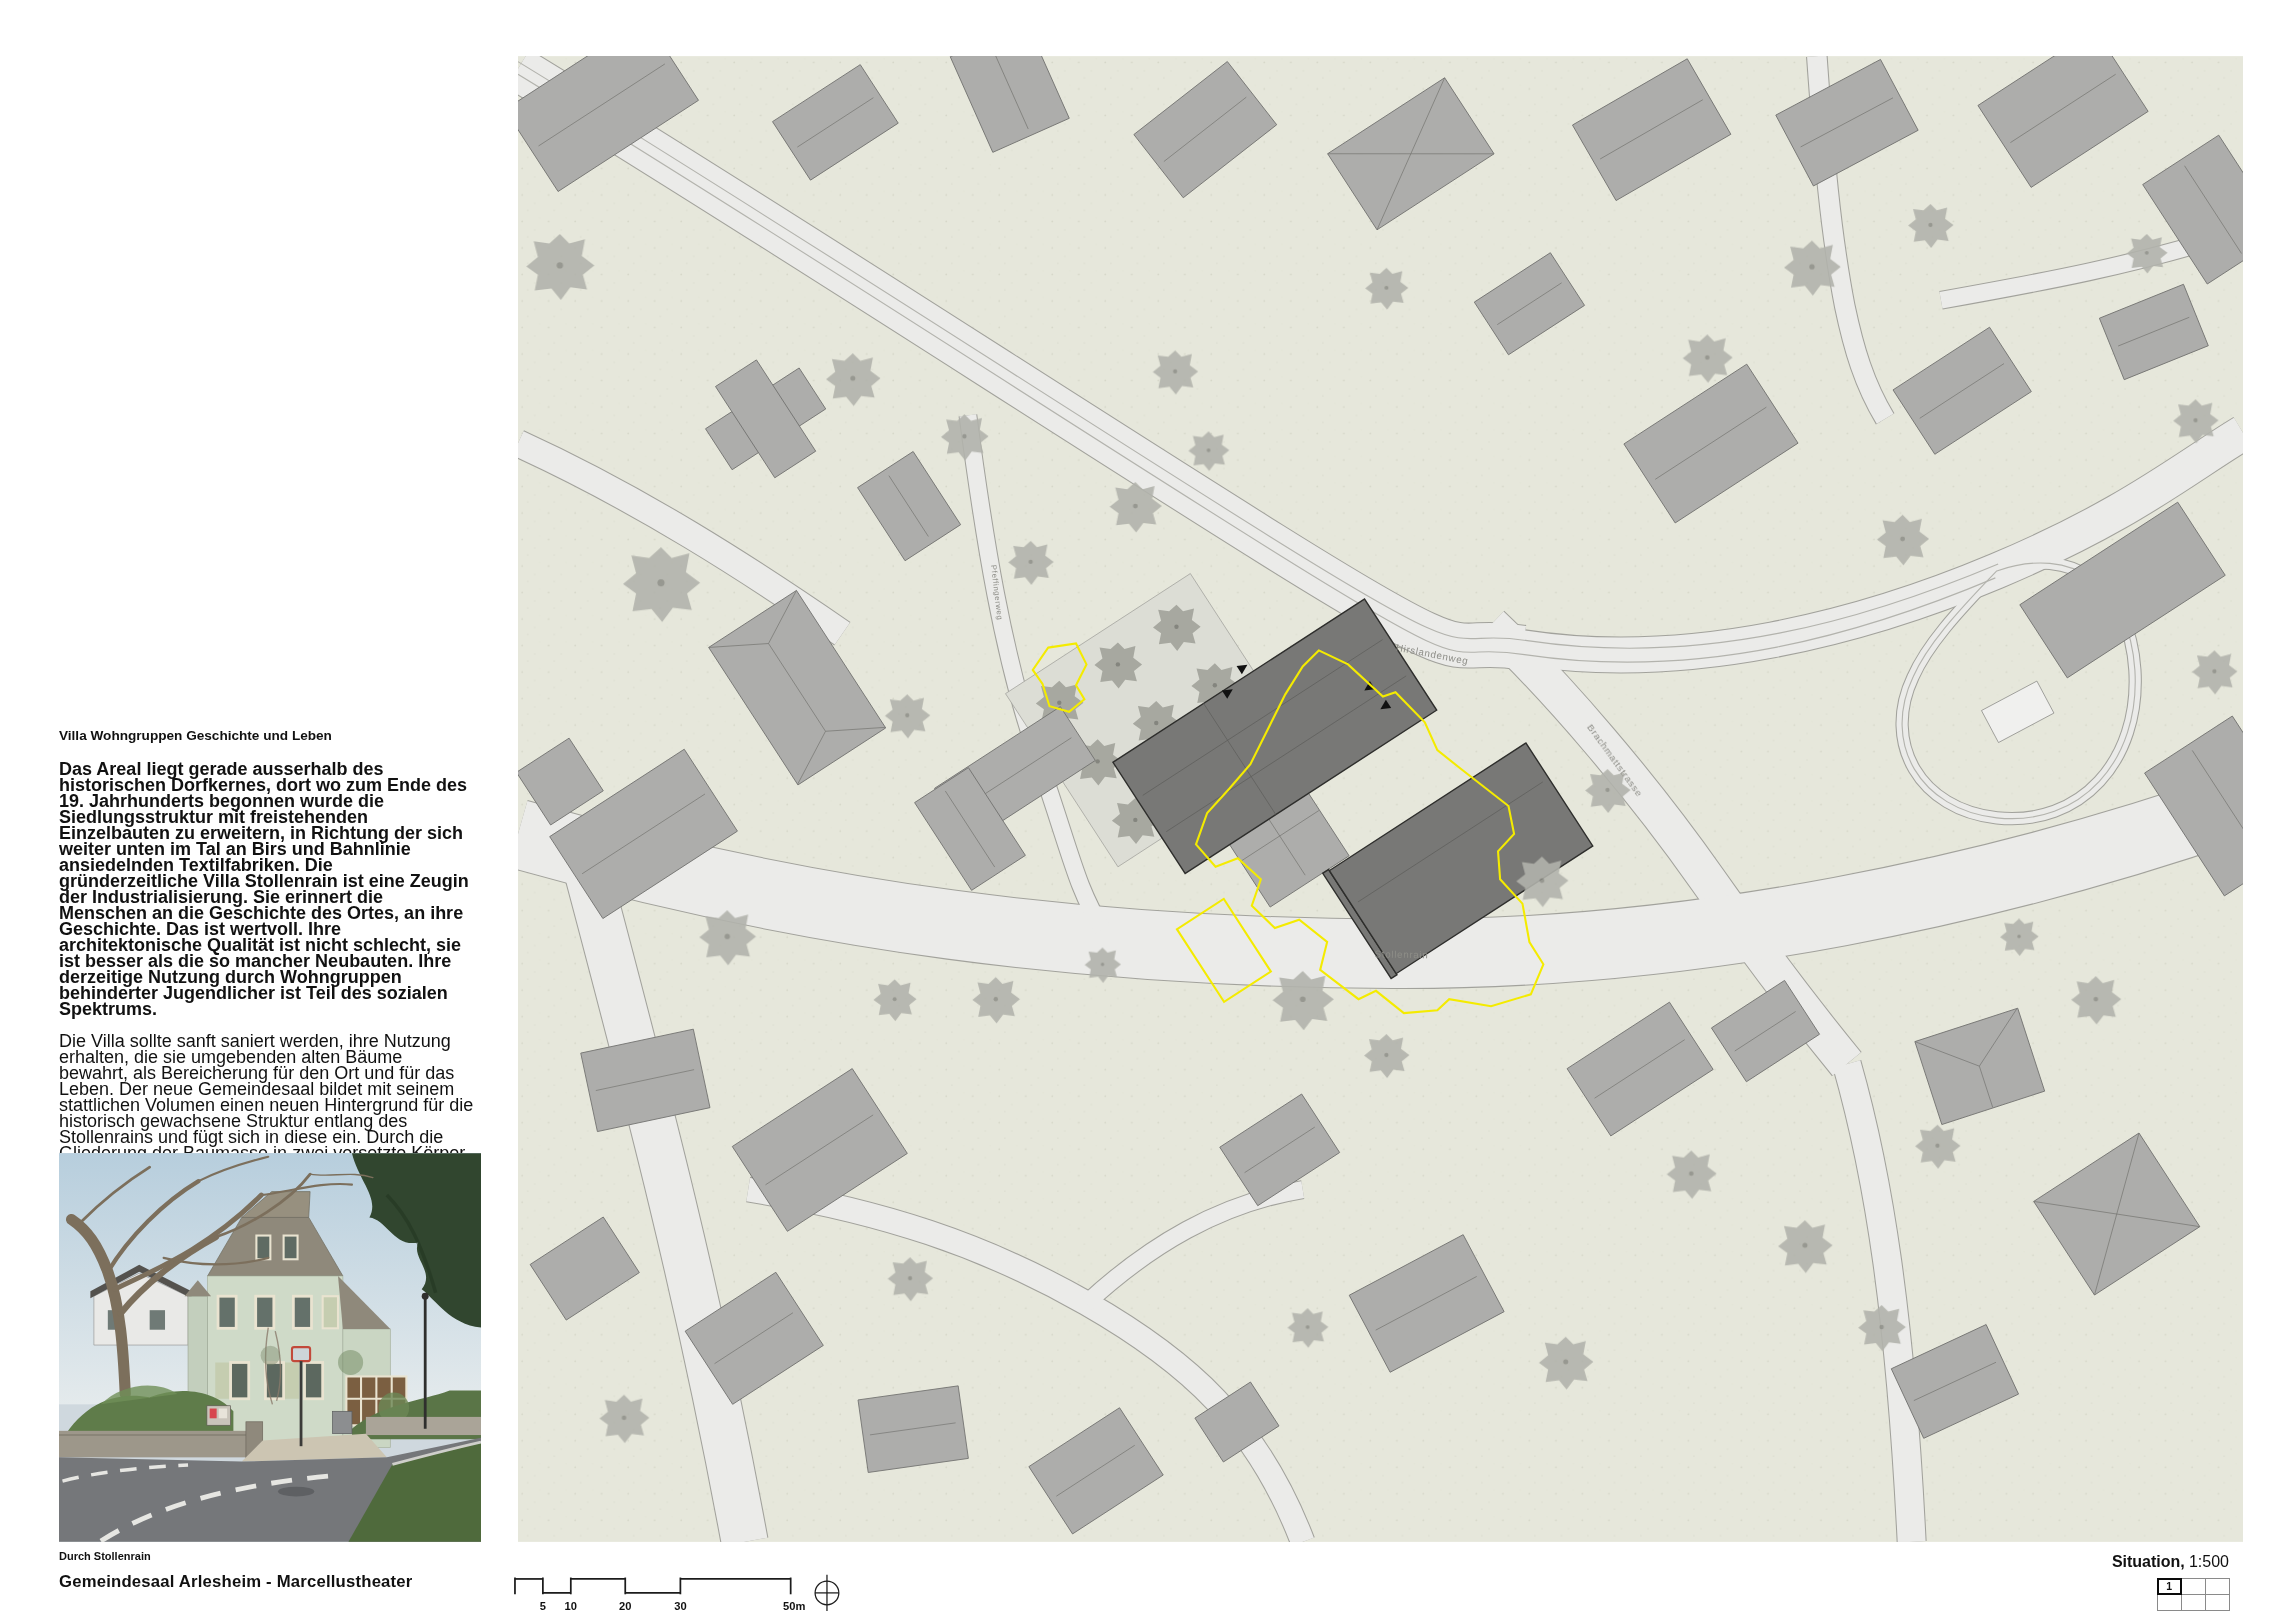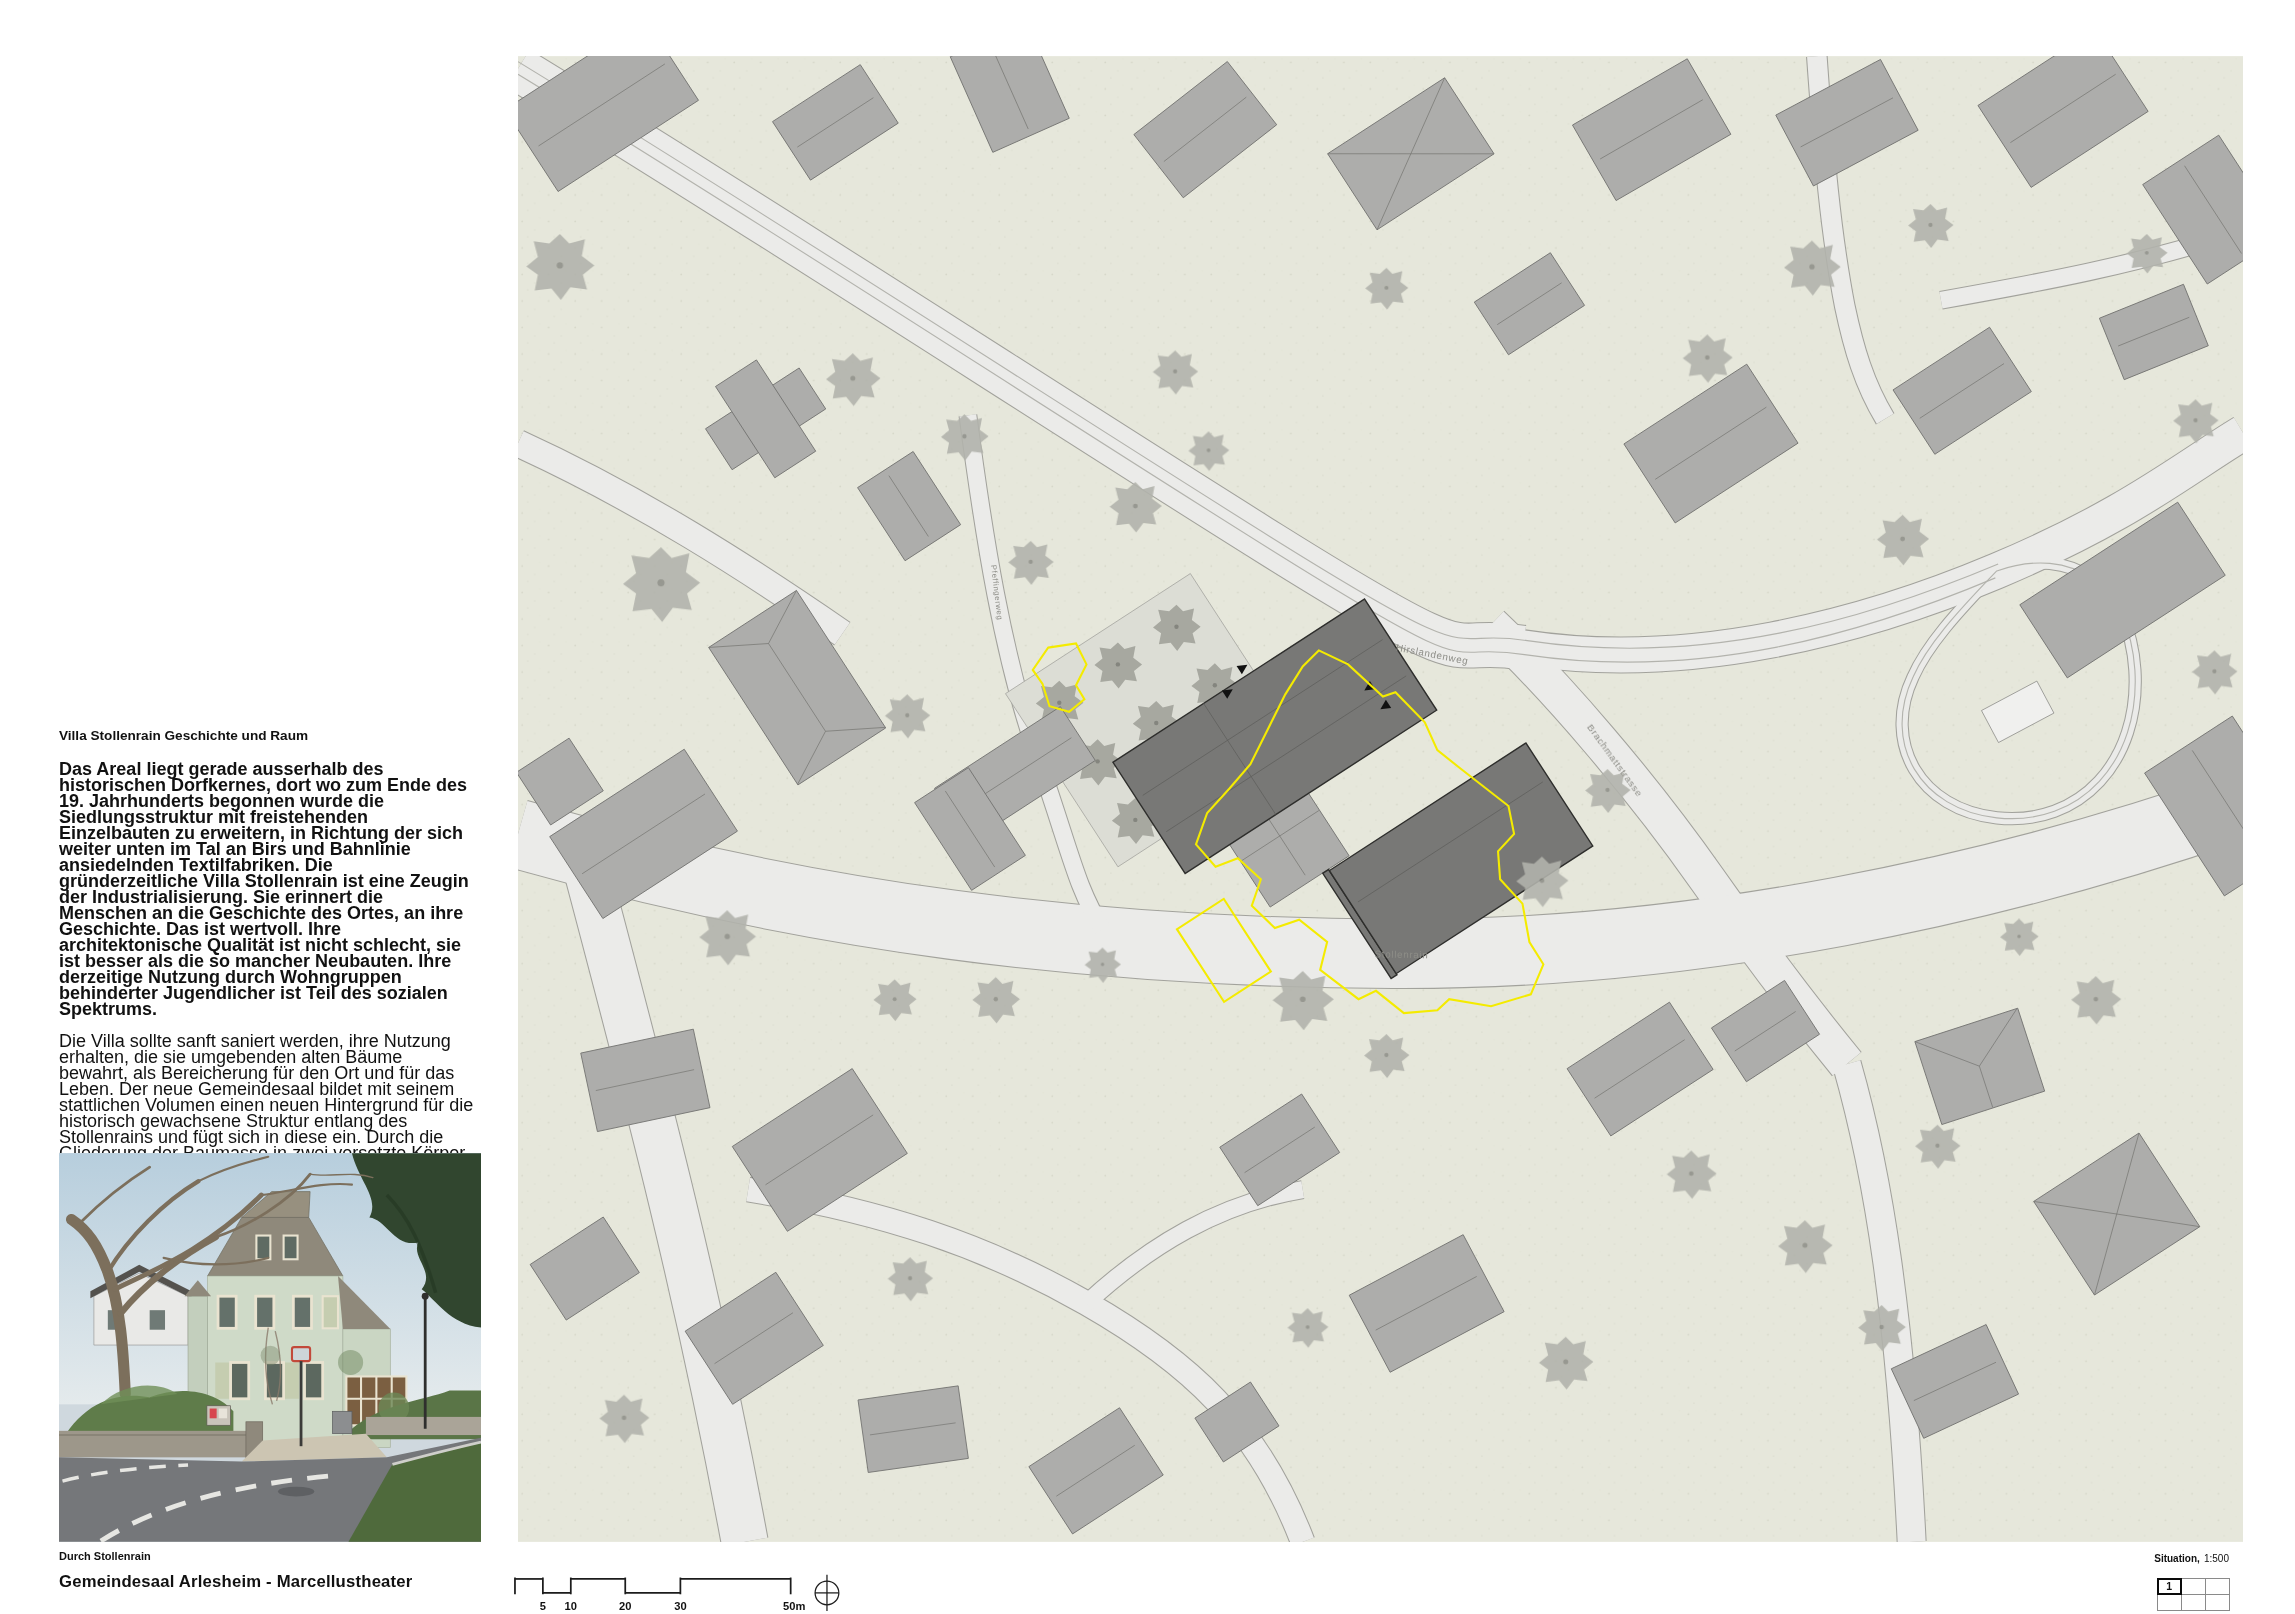--- a/index.html
+++ b/index.html
@@ -18,36 +18,36 @@
   
   .map{position:absolute;left:518px;top:56px;width:1725px;height:1486px;}
   .map svg{display:block;}
   .bld rect{fill:#adadab;stroke:#737371;stroke-width:1.2;}
   .bld line{stroke:#73736f;stroke-width:0.9;fill:none;}
   .newb rect{fill:#787876;stroke:#2e2e2c;stroke-width:2;}
   .newb line{stroke:#5e5e5c;stroke-width:1;}
   .street-label{fill:#8d8d87;font-family:"Liberation Sans",sans-serif;letter-spacing:1px;}
   
   .scalebar{position:absolute;left:501px;top:1569px;}
-  .plan-label{position:absolute;top:1553px;right:66px;font-size:10px;}
+  .plan-label{position:absolute;top:1553px;right:66px;font-size:16px;}
   .plan-label .b{font-weight:bold;}
   .plan-label .s{margin-left:4.2px;}
   .page-grid{position:absolute;left:2157px;top:1578px;width:73px;height:33px;
              display:grid;grid-template-columns:repeat(3,1fr);grid-template-rows:repeat(2,1fr);}
   .page-grid .cell{border:0.7px solid #8a8a8a;margin:-0.3px;}
   .page-grid .cell.active{border:2.1px solid #0a0a0a;z-index:2;font-size:10.5px;font-weight:bold;
              display:flex;align-items:center;justify-content:center;}
 </style>
 </head>
 <body>
 
 <div class="sheet">
 
   <div class="essay">
-    <h1>Villa Stollenrain  Geschichte und Raum</h1>
+    <h1>Villa Wohngruppen  Geschichte und Leben</h1>
     <p class="bold">Das Areal liegt gerade ausserhalb des historischen Dorfkernes, dort wo zum Ende des 19. Jahrhunderts begonnen wurde die Siedlungsstruktur mit freistehenden Einzelbauten zu erweitern, in Richtung der sich weiter unten im Tal an Birs und Bahnlinie ansiedelnden Textilfabriken. Die gründerzeitliche Villa Stollenrain ist eine Zeugin der Industrialisierung. Sie erinnert die Menschen an die Geschichte des Ortes, an ihre Geschichte. Das ist wertvoll. Ihre architektonische Qualität ist nicht schlecht, sie ist besser als die so mancher Neubauten. Ihre derzeitige Nutzung durch Wohngruppen behinderter Jugendlicher ist Teil des sozialen Spektrums.</p>
     <p>Die Villa sollte sanft saniert werden, ihre Nutzung erhalten, die sie umgebenden alten Bäume bewahrt, als Bereicherung für den Ort und für das Leben. Der neue Gemeindesaal bildet mit seinem stattlichen Volumen einen neuen Hintergrund für die historisch gewachsene Struktur entlang des Stollenrains und fügt sich in diese ein. Durch die Gliederung der Baumasse in zwei versetzte Körper verbleibt Raum für Bäume und Grün. Beim Eingang des Saales, gesäumt vom neuen Gebäude, der alten Villa und dem Pfeffingerhof entsteht wirklich ein Hof, eine fast ebene Fläche zum Verweilen unter dem Schatten geometrisch gepflanzter Platanen.</p>
   </div>
 
   <div class="photo">
     <svg width="422" height="389" viewBox="0 0 605 557">
       <defs>
         <linearGradient id="sky" x1="0" y1="0" x2="0" y2="1">
           <stop offset="0" stop-color="#b7cedd"></stop>
             <stop offset="1" stop-color="#e4eaec"></stop>

